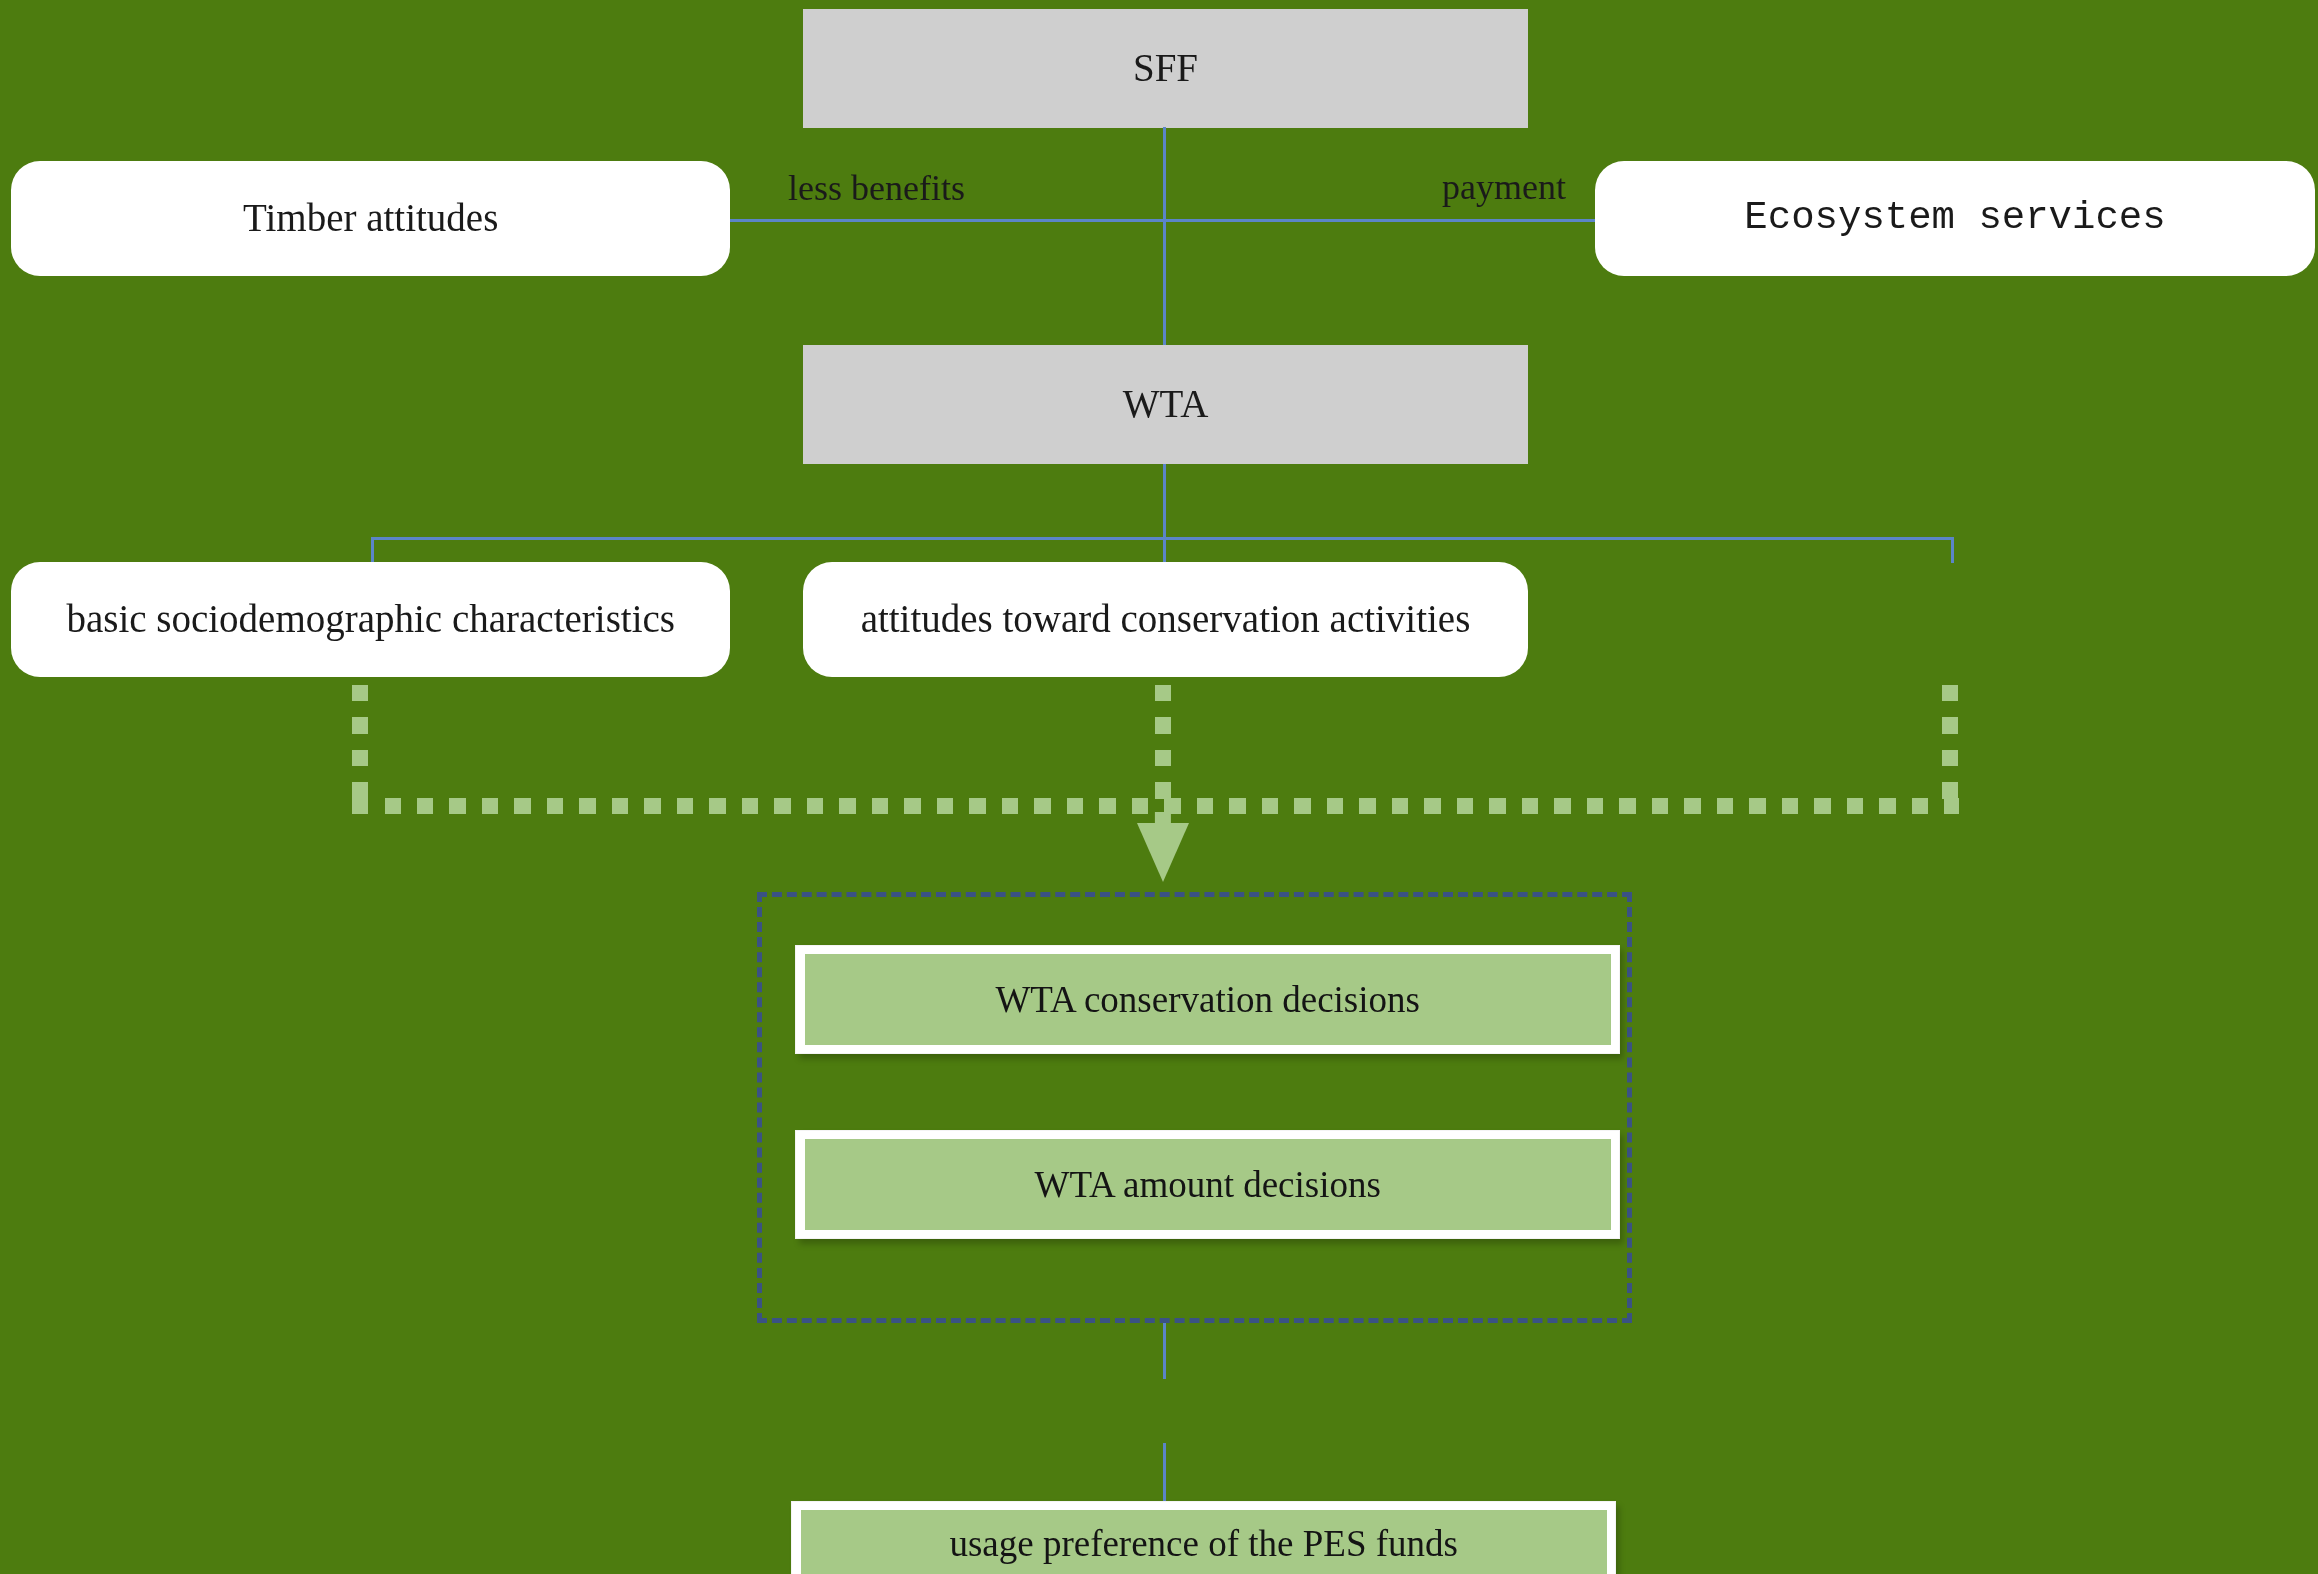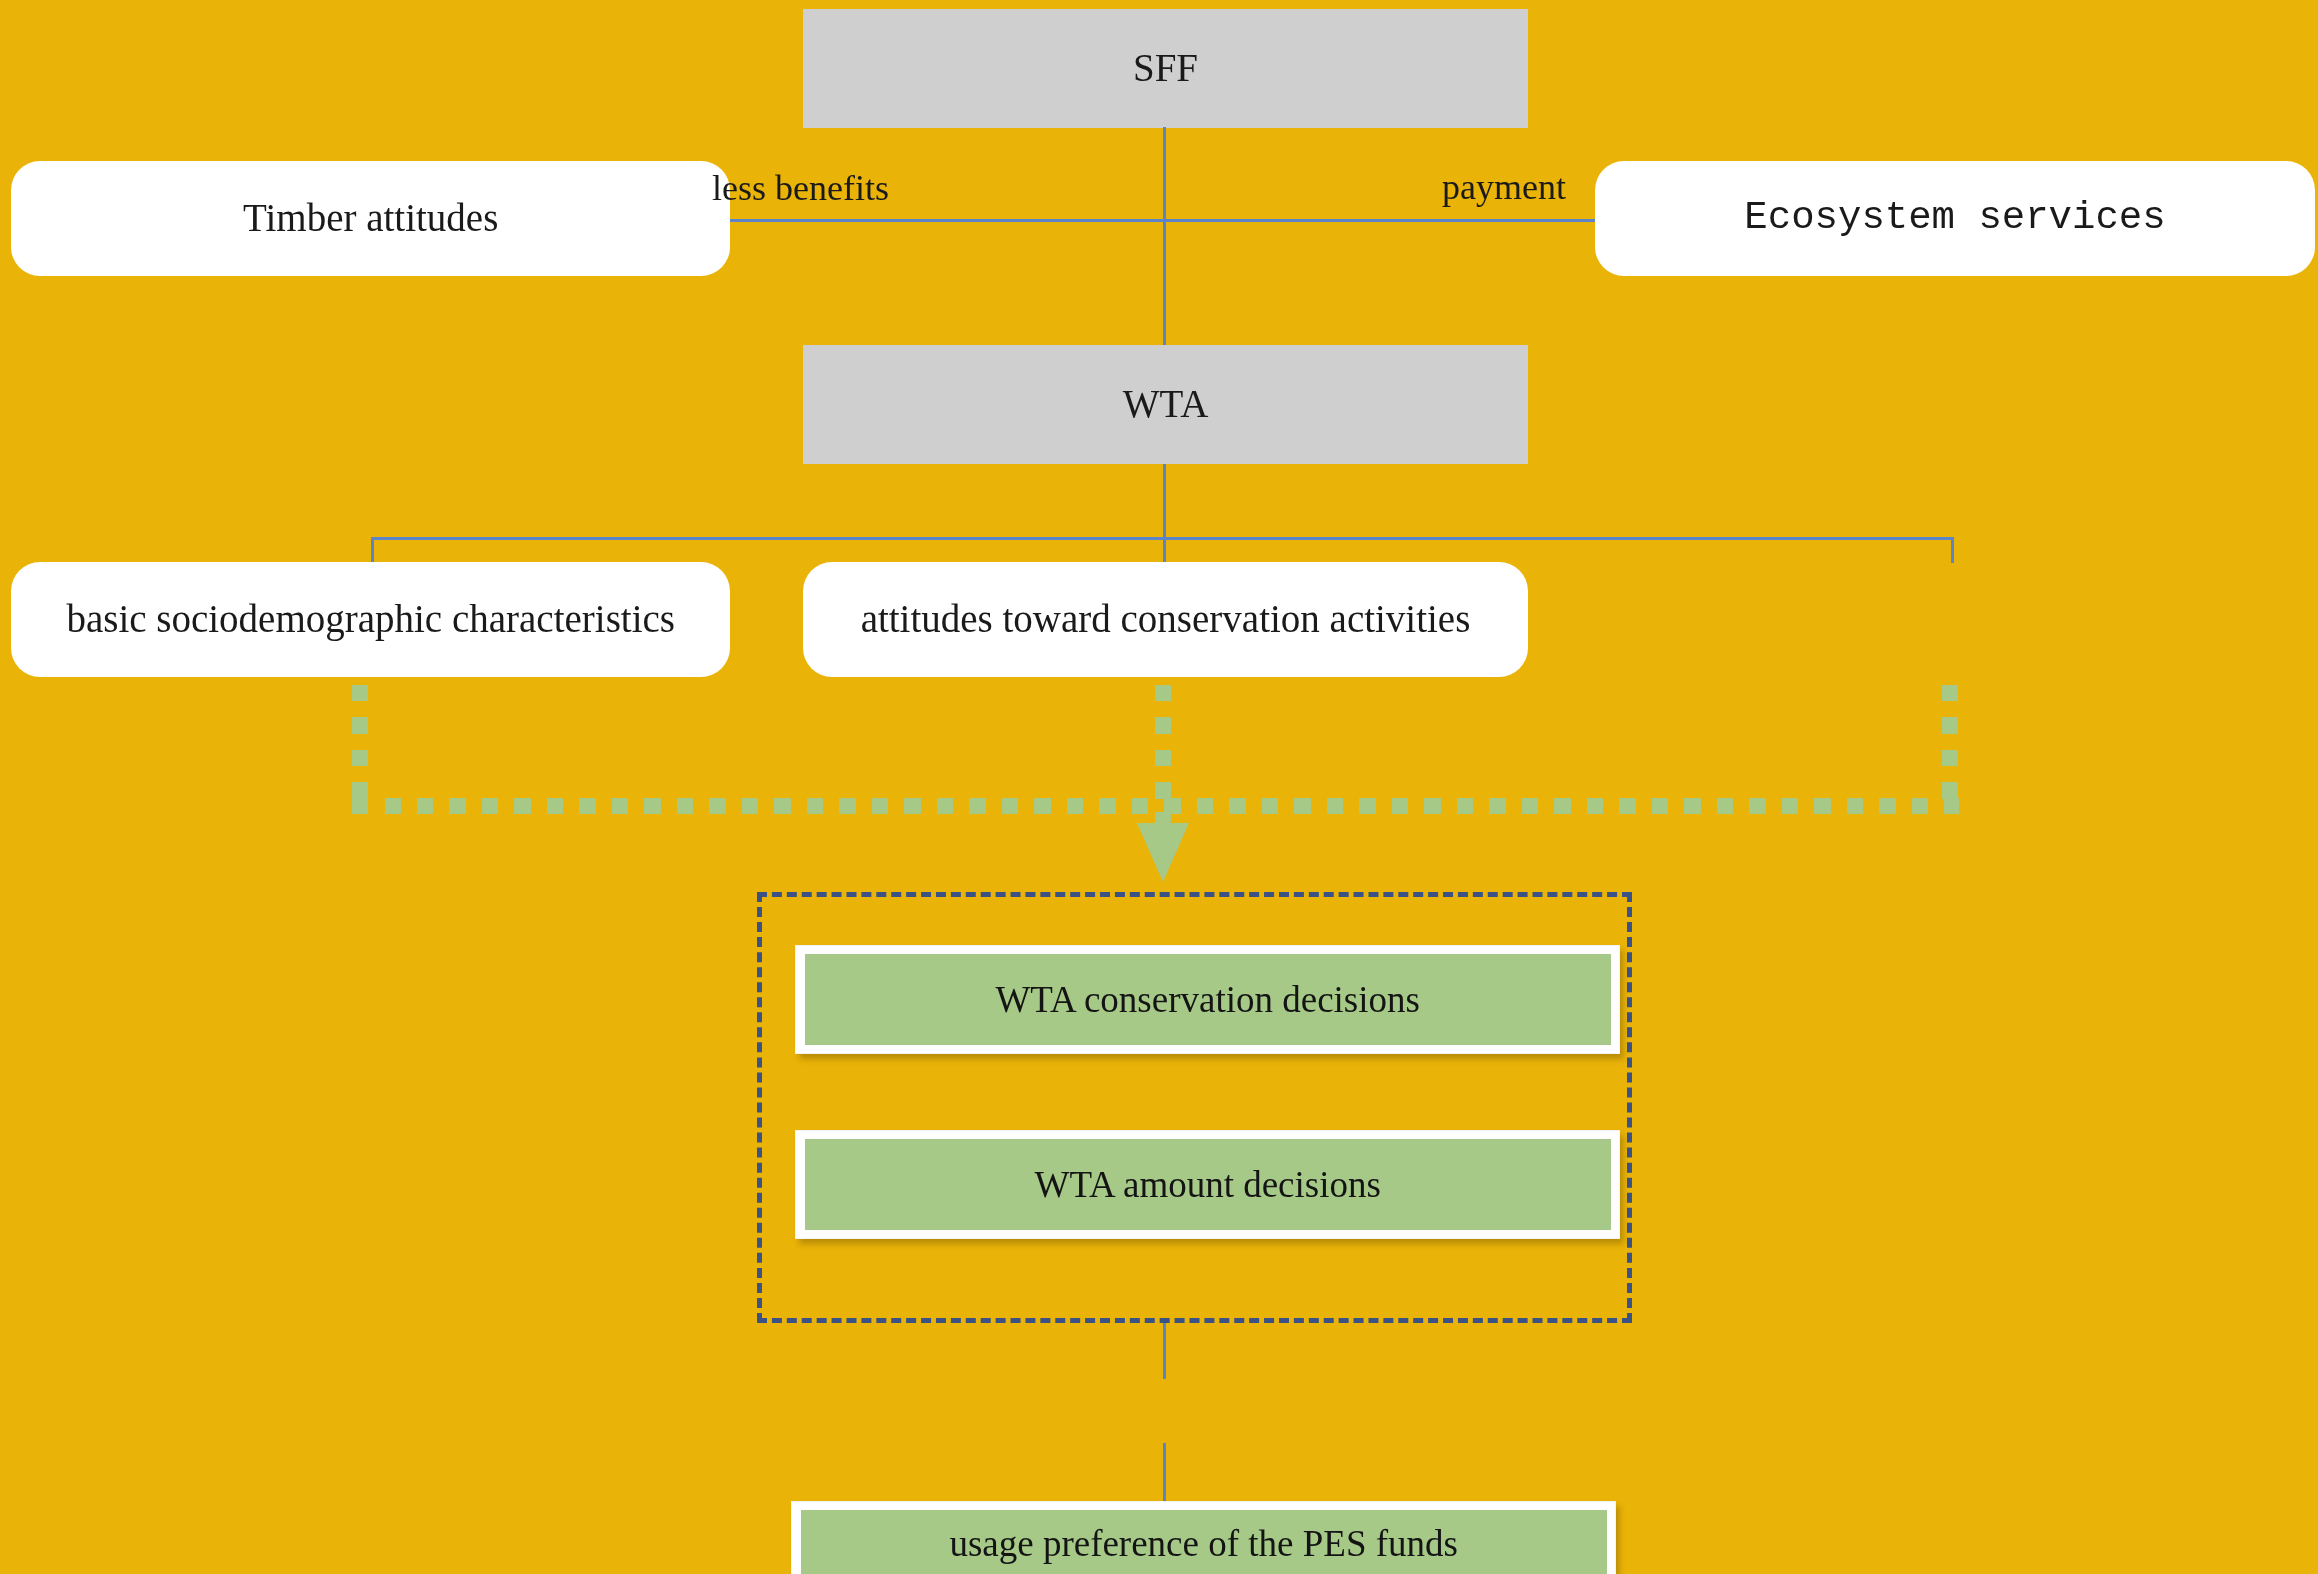--- a/index.html
+++ b/index.html
@@ -7,21 +7,21 @@
     padding: 0;
     background: #ffffff;
   }
   body {
     font-family: "Liberation Serif", "DejaVu Serif", serif;
   }
   #canvas {
     position: relative;
     width: 2319px;
     height: 1574px;
-    background: #eab308;
+    background: #4d7c0f;
     overflow: hidden;
   }
 
   
   .node {
     position: absolute;
     box-sizing: border-box;
     display: flex;
     align-items: center;
     justify-content: center;
@@ -149,21 +149,21 @@
   <div class="node node-outline" style="left:11.2px; top:161px; width:719px; height:115px;">
     <span>Timber attitudes</span>
   </div>
 
   <div class="node node-outline" style="left:1595px; top:161px; width:720px; height:115px;font-family:Liberation Mono, monospace;">
     <span>Ecosystem services</span>
   </div>
 
   <div class="conn conn-h" style="left:730px; top:219px; width:865px;"></div>
 
-  <div class="edge-label" style="left:712px; top:167px;">less benefits</div>
+  <div class="edge-label" style="left:788px; top:167px;">less benefits</div>
 
   <div class="edge-label" style="left:1442px; top:166px;">payment</div>
 
   <div class="conn conn-v" style="left:1163px; top:219px; height:130px;"></div>
 
   <div class="node node-gray" style="left:803px; top:345px; width:725px; height:119px;text-align:right;">
     <span>WTA</span>
   </div>
 
   <div class="conn conn-v" style="left:1163px; top:464px; height:76px;"></div>

